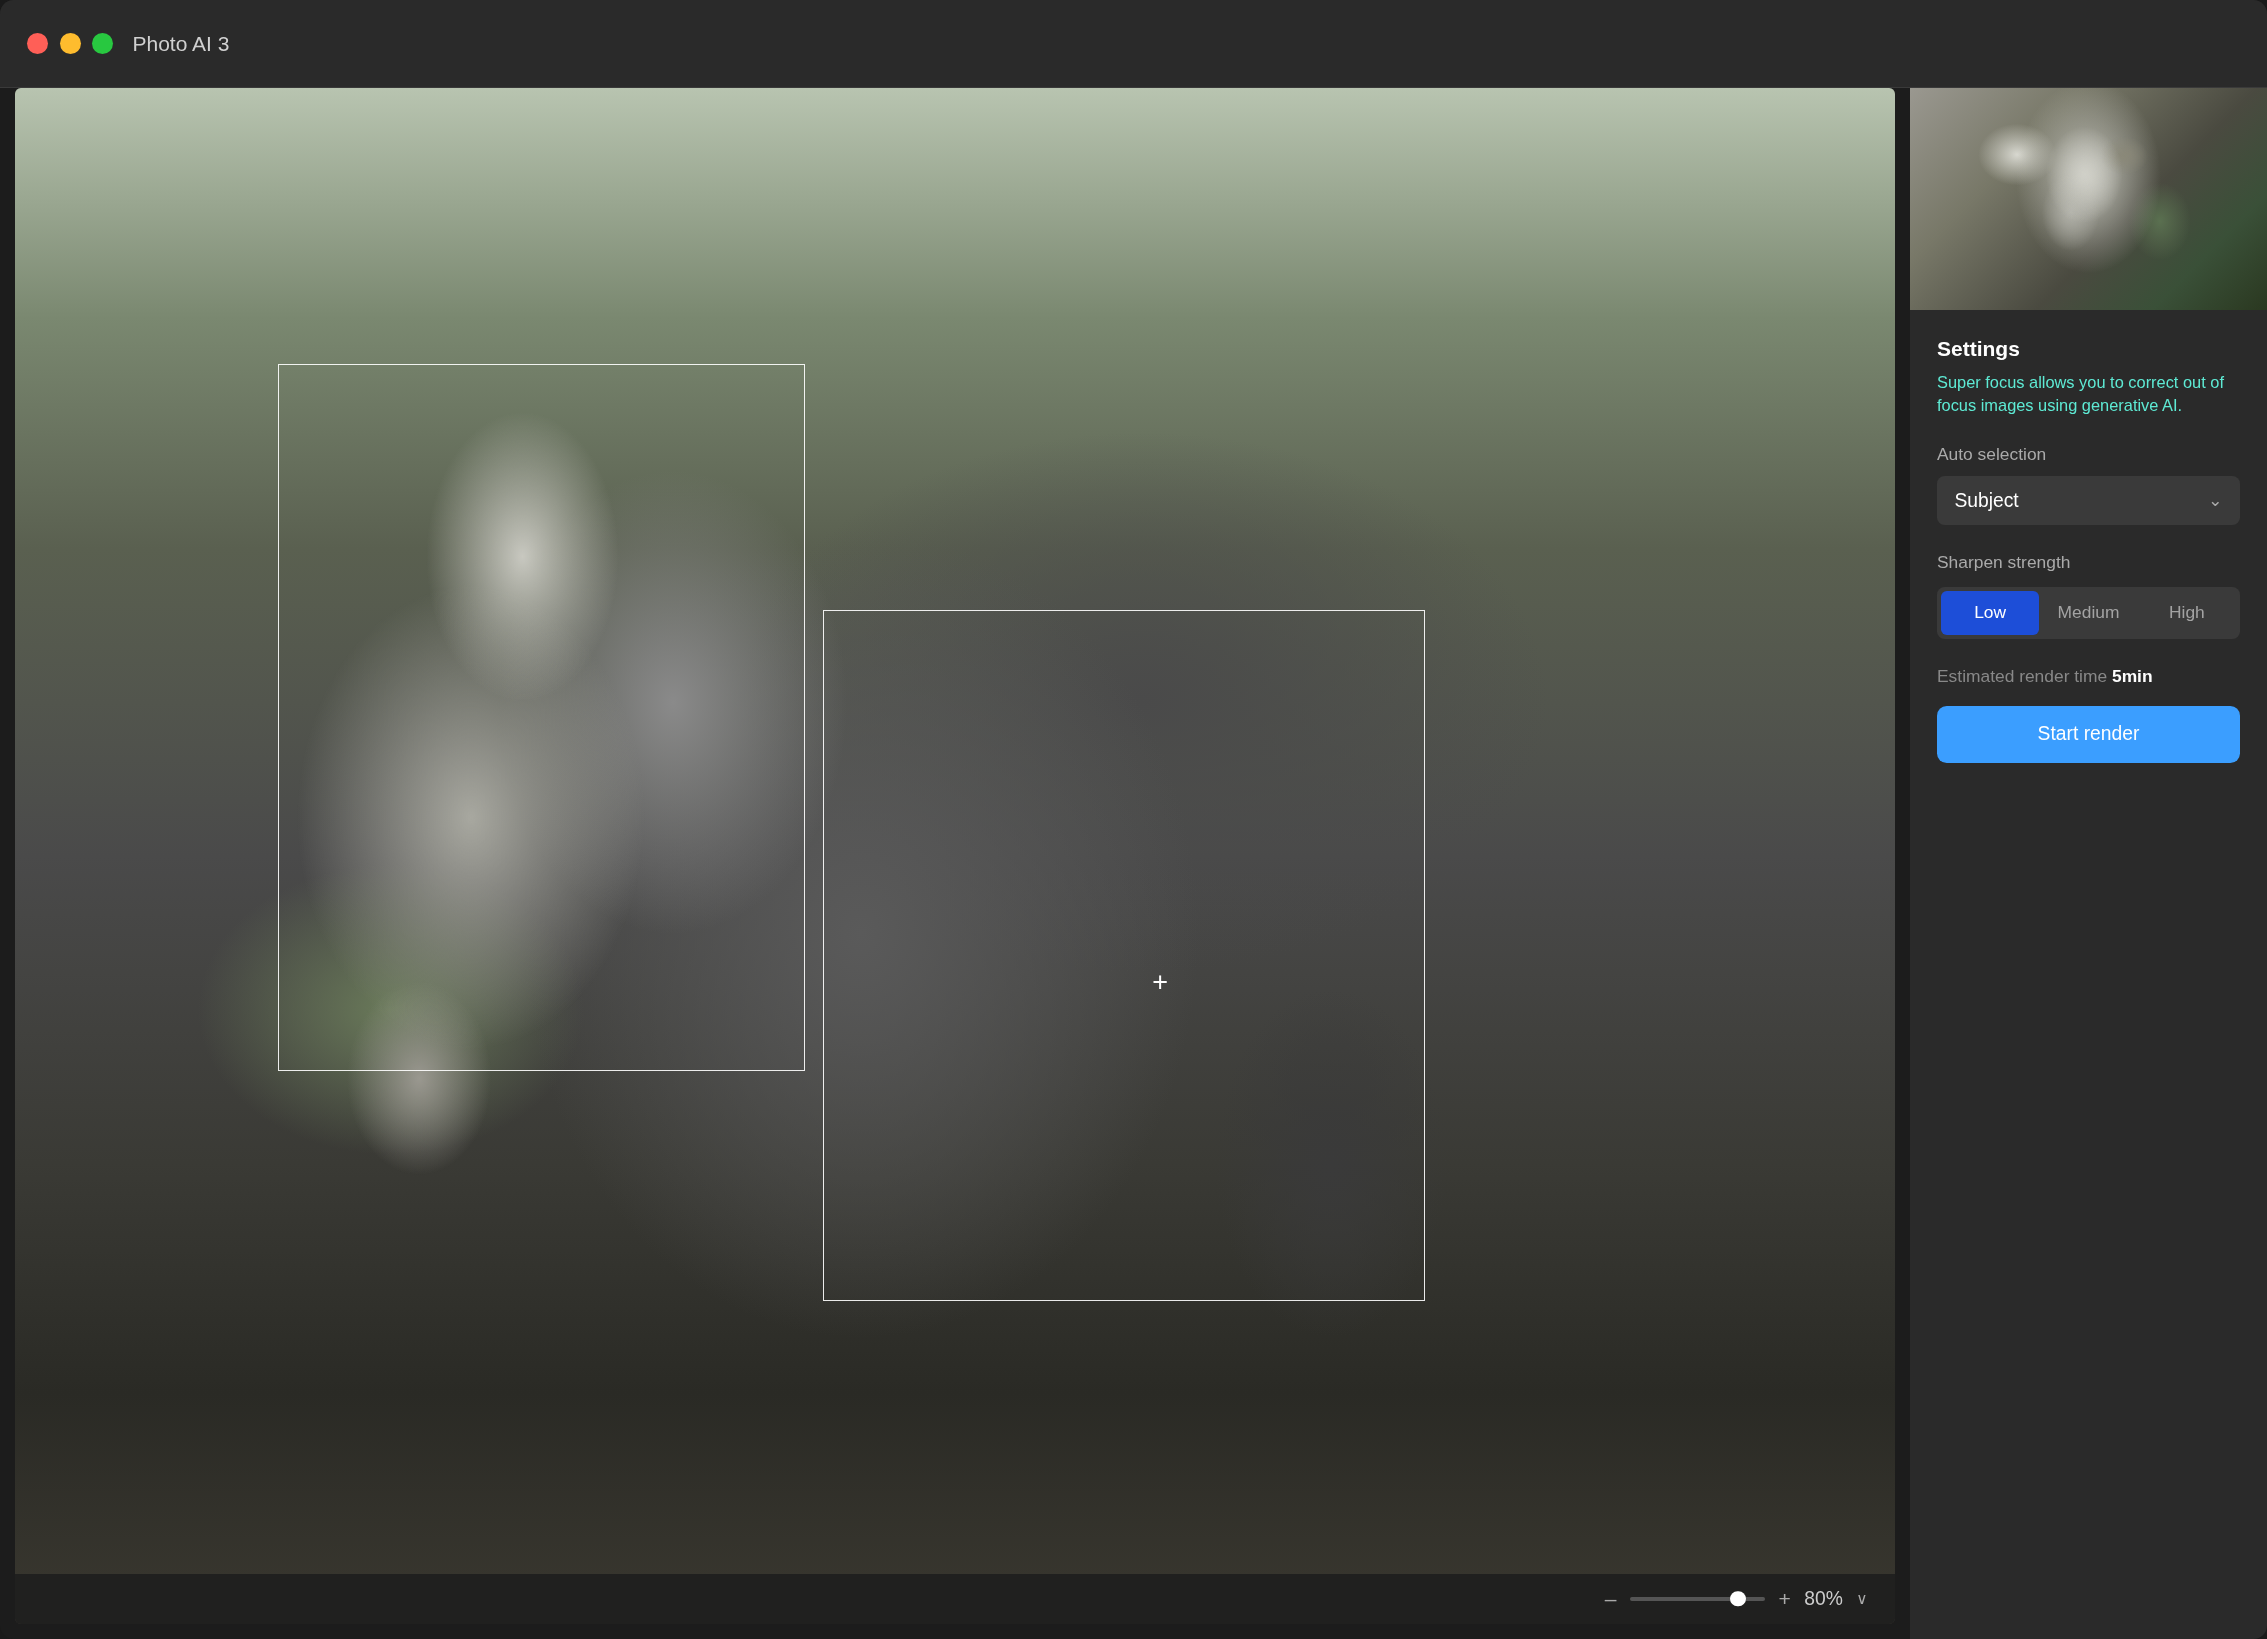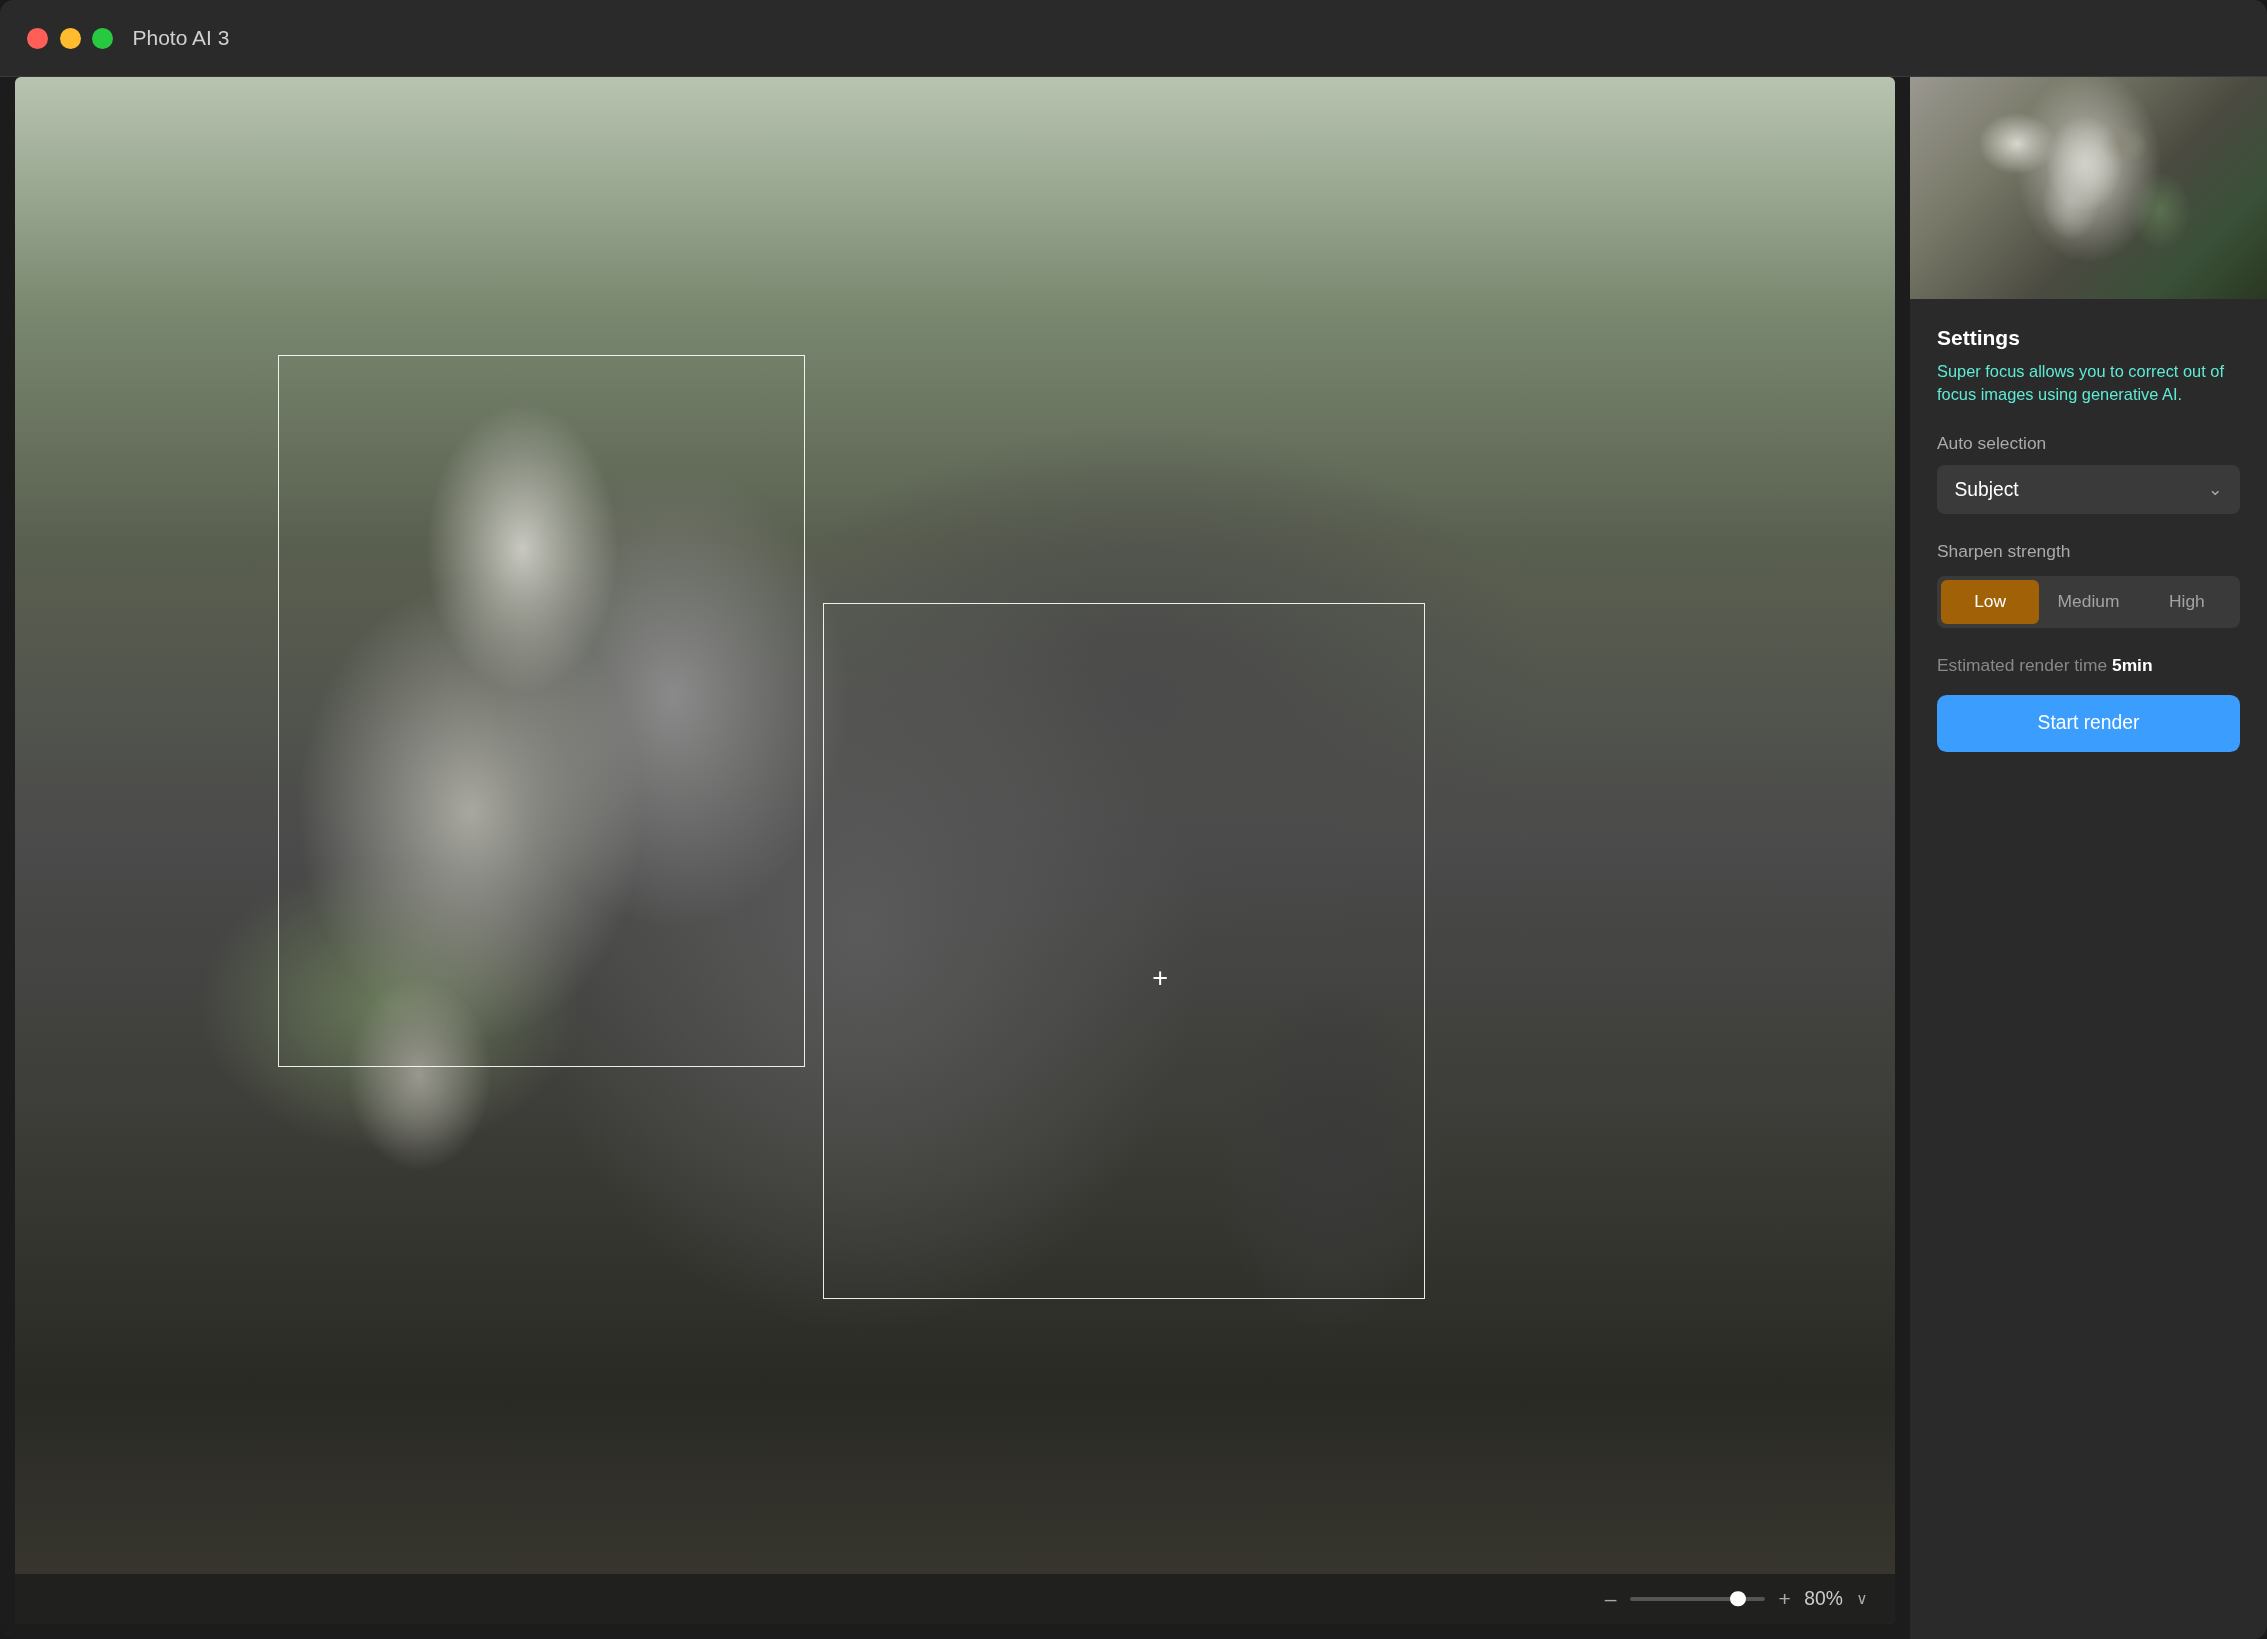--- a/index.html
+++ b/index.html
@@ -16,21 +16,21 @@
       width: 100%;
       height: 100%;
       background: #1c1c1c;
       border-radius: 13.5px;
       overflow: hidden;
       display: flex;
       flex-direction: column;
     }
 
     .title-bar {
-      height: 77px;
+      height: 88px;
       background: #2a2a2a;
       display: flex;
       align-items: center;
       padding: 0 27px;
       flex-shrink: 0;
       border-bottom: 1px solid #3a3a3a;
     }
 
     .traffic-lights {
       display: flex;
@@ -330,21 +330,21 @@
       flex: 1;
       padding: 11.6px 0;
       text-align: center;
       font-size: 17.4px;
       cursor: pointer;
       border-radius: 5.8px;
       color: #a3a3a3;
     }
 
     .sharpen-option.active {
-      background: #a16207;
+      background: #1d4ed8;
       color: #ffffff;
     }
 
     .render-time-row {
       color: #888;
       font-size: 17.4px;
       margin-bottom: 19.3px;
     }
 
     .render-time-value {

